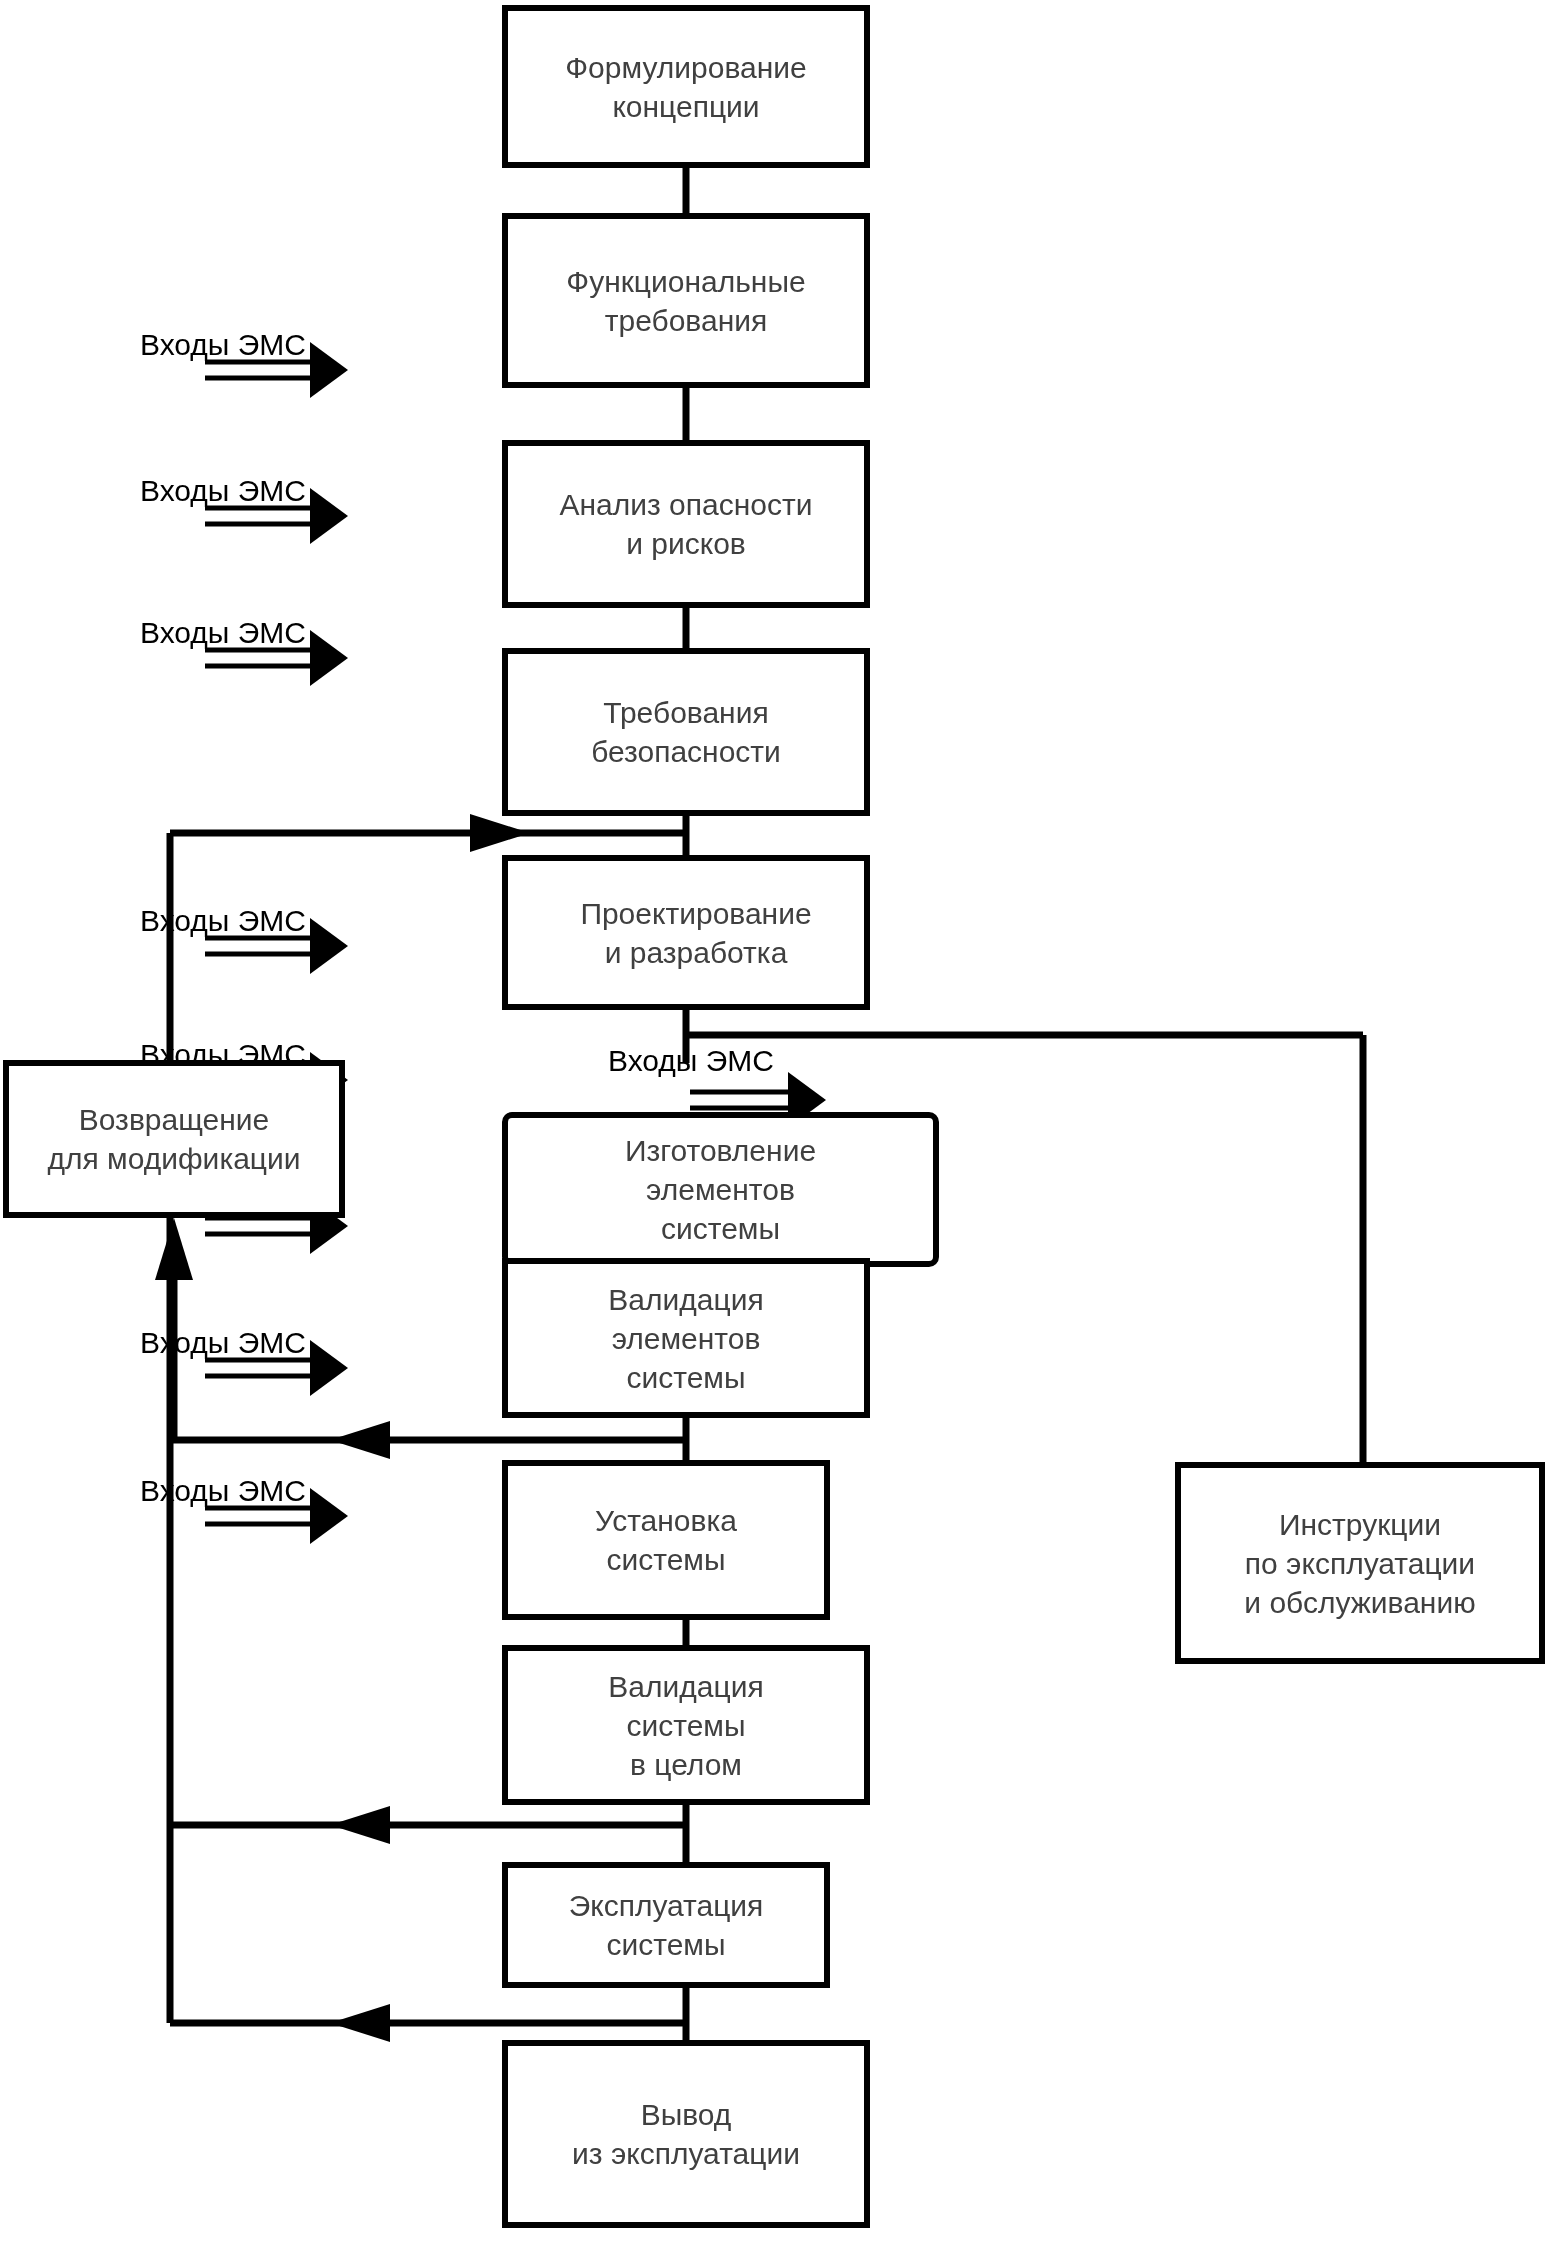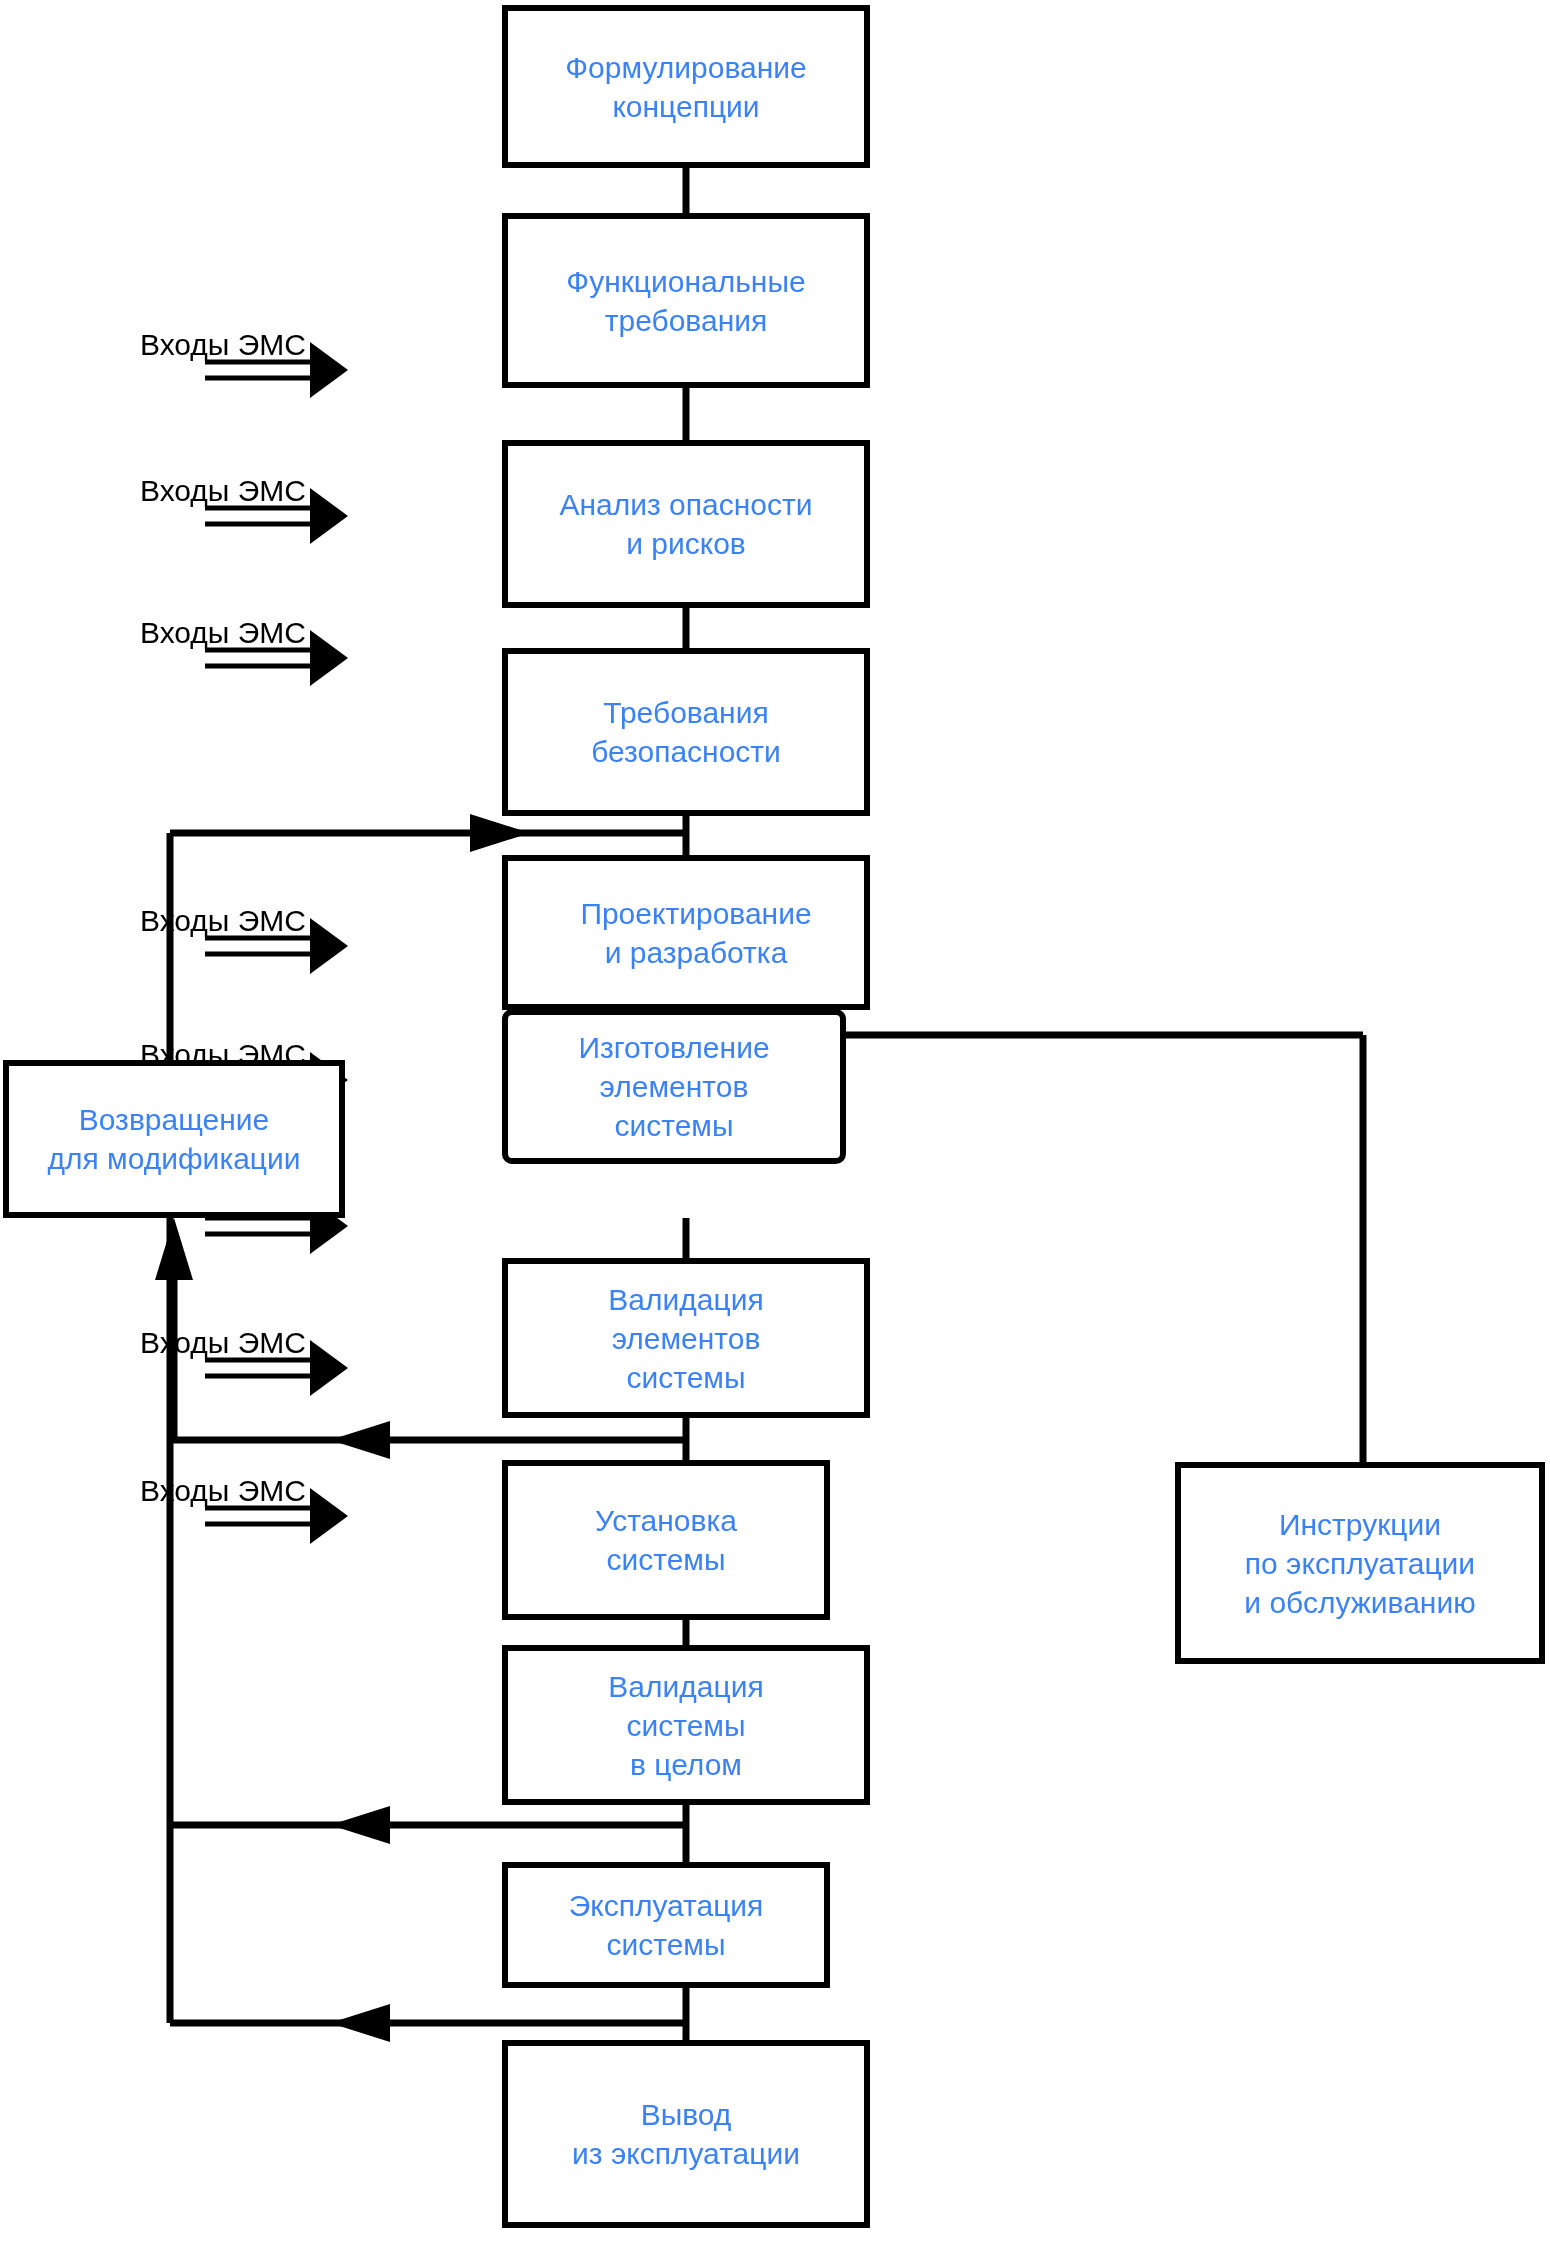--- a/index.html
+++ b/index.html
@@ -11,21 +11,21 @@
     box-sizing:border-box;
     border:6px solid #000;
     background:#ffffff;
     display:flex;
     align-items:center;
     justify-content:center;
     text-align:center;
     font-family:"Liberation Sans",sans-serif;
     font-size:30px;
     line-height:1.30;
-    color:#3b82f6;
+    color:#404040;
     font-weight:400;
     white-space:pre-line;
     letter-spacing:0px;
   }
   .emslabel{
     position:absolute;
     font-family:"Liberation Sans",sans-serif;
     font-size:30px;
     color:#000000;
     white-space:nowrap;
@@ -167,21 +167,21 @@
   <div class="nodebox" style="left:502px;top:5px;width:368px;height:163px;">Формулирование
 концепции</div>
   <div class="nodebox" style="left:502px;top:213px;width:368px;height:175px;">Функциональные
 требования</div>
   <div class="nodebox" style="left:502px;top:440px;width:368px;height:168px;">Анализ опасности
 и рисков</div>
   <div class="nodebox" style="left:502px;top:648px;width:368px;height:168px;">Требования
 безопасности</div>
   <div class="nodebox" style="left:502px;top:855px;width:368px;height:155px;padding-left:20px;">Проектирование
 и разработка</div>
-  <div class="nodebox" style="left:502px;top:1009px;width:344px;height:155px;border-radius:10px;">Изготовление
+  <div class="nodebox" style="left:502px;top:1112px;width:437px;height:155px;border-radius:10px;">Изготовление
 элементов
 системы</div>
   <div class="nodebox" style="left:502px;top:1258px;width:368px;height:160px;">Валидация
 элементов
 системы</div>
   <div class="nodebox" style="left:502px;top:1460px;width:328px;height:160px;">Установка
 системы</div>
   <div class="nodebox" style="left:502px;top:1645px;width:368px;height:160px;">Валидация
 системы
 в целом</div>

